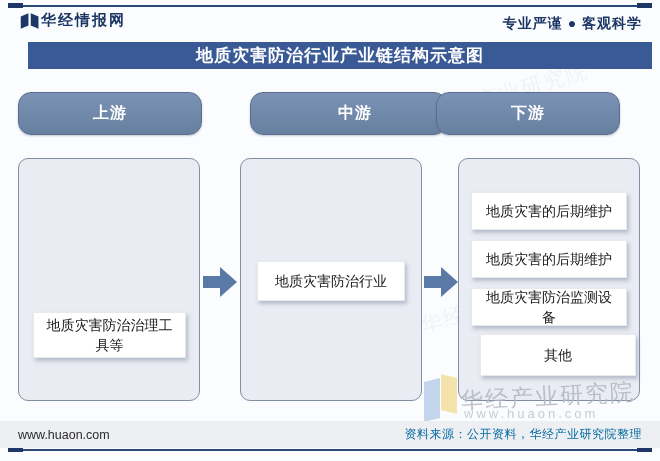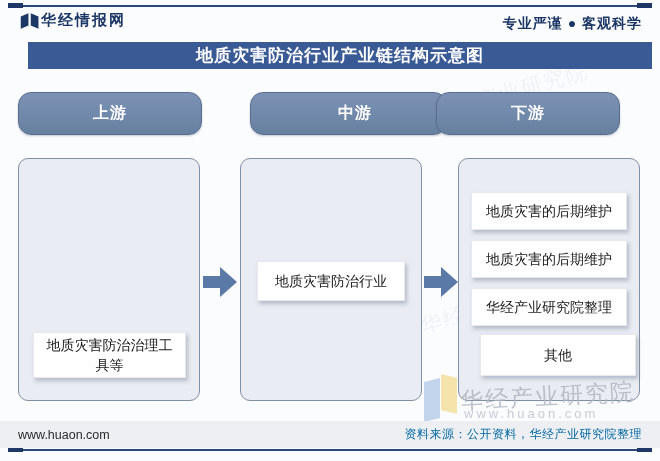--- a/index.html
+++ b/index.html
@@ -112,29 +112,29 @@
   <div class="title-bar">地质灾害防治行业产业链结构示意图</div>
 
   <div class="wm wm-faint wm-f1">华经产业研究院</div>
   <div class="wm wm-faint wm-f2">华经产业研究院</div>
 
   <div class="pill pill-up">上游</div>
   <div class="pill pill-mid">中游</div>
   <div class="pill pill-down">下游</div>
 
   <div class="col col-up"></div>
-  <div class="node" style="left:33px;top:332px;width:153px;height:46px;z-index:2;">地质灾害防治治理工具等</div>
+  <div class="node" style="left:33px;top:312px;width:153px;height:46px;z-index:2;">地质灾害防治治理工具等</div>
 
   <div class="col col-mid"></div>
   <div class="node" style="left:257px;top:261px;width:148px;height:40px;z-index:2;">地质灾害防治行业</div>
 
   <div class="col col-down"></div>
   <div class="node" style="left:471px;top:192px;width:156px;height:38px;z-index:2;">地质灾害的后期维护</div>
   <div class="node" style="left:471px;top:240px;width:156px;height:38px;z-index:2;">地质灾害的后期维护</div>
-  <div class="node" style="left:471px;top:288px;width:156px;height:38px;z-index:2;">华经产业研究院整理</div>
+  <div class="node" style="left:471px;top:288px;width:156px;height:38px;z-index:2;">地质灾害防治监测设备</div>
   <div class="node" style="left:480px;top:334px;width:156px;height:42px;z-index:2;">其他</div>
 
   <svg class="arrow arrow-1" viewBox="0 0 34 32">
     <polygon points="0,10 17,10 17,1 34,16 17,31 17,22 0,22" fill="#5b79a6"></polygon>
   </svg>
   <svg class="arrow arrow-2" viewBox="0 0 34 32">
     <polygon points="0,10 17,10 17,1 34,16 17,31 17,22 0,22" fill="#5b79a6"></polygon>
   </svg>
 
   <div class="wm-logo-blue"></div>

